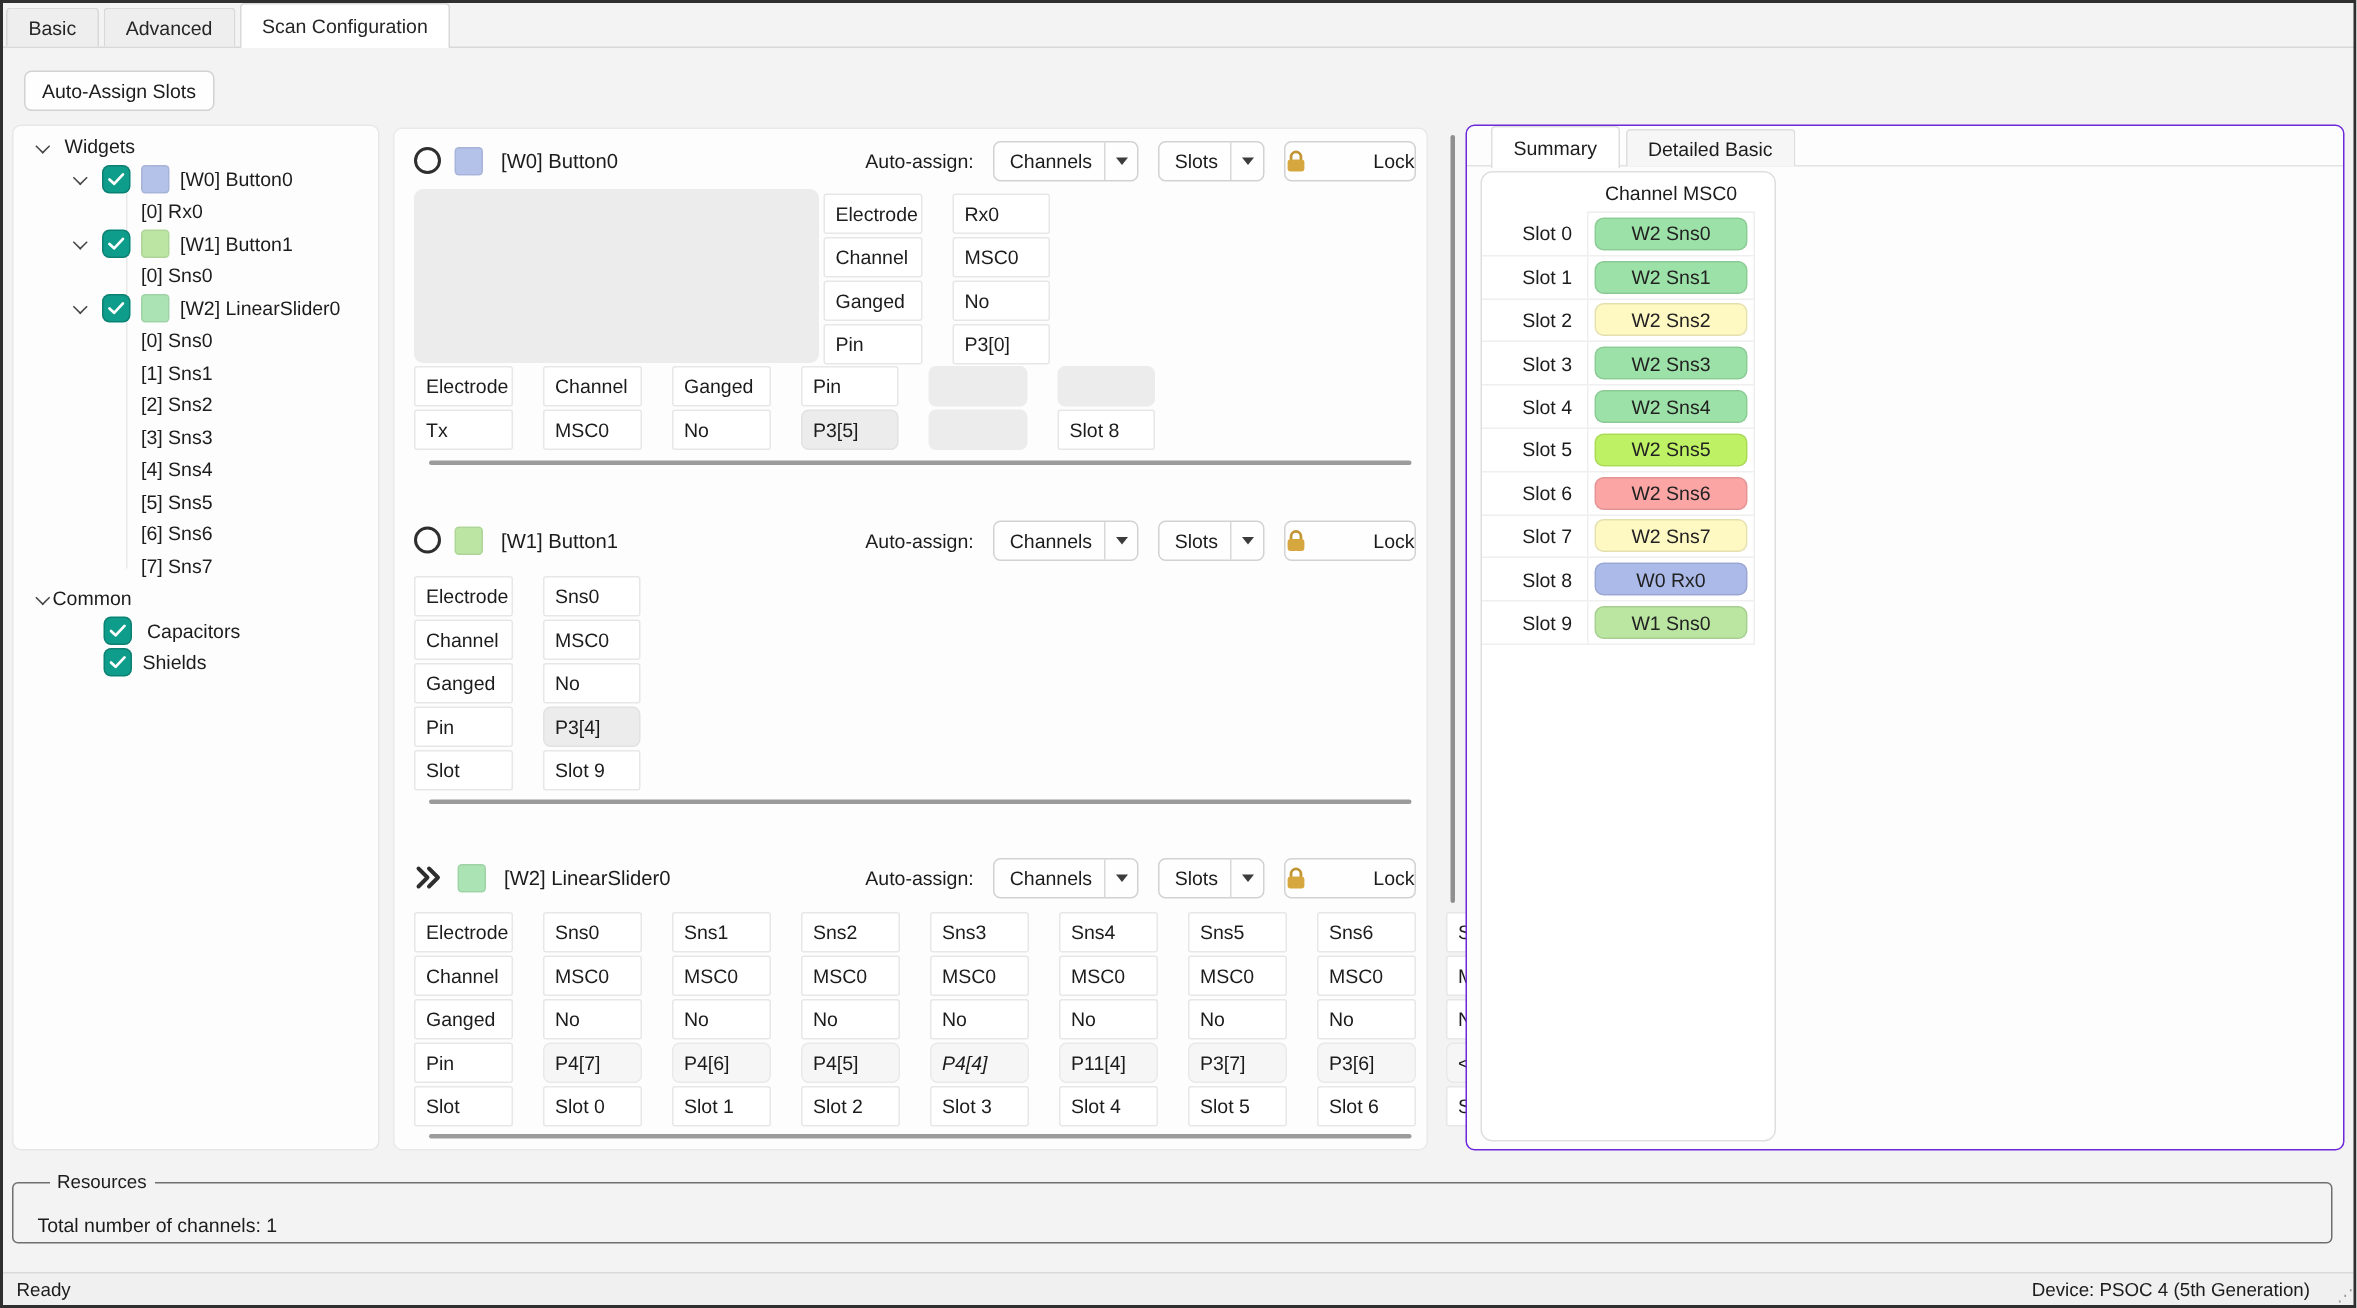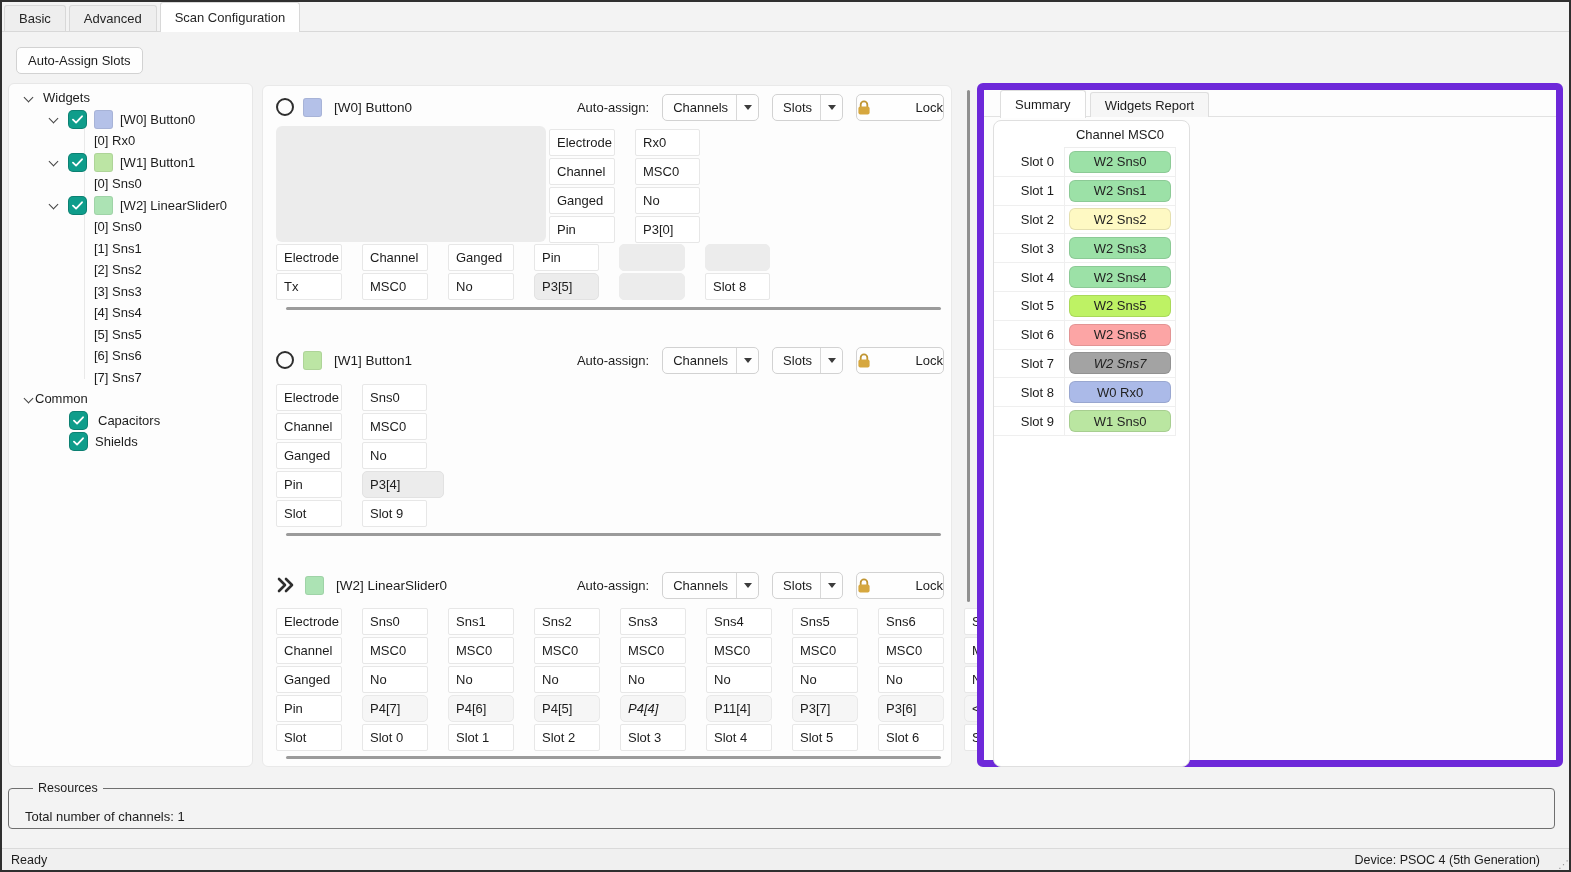--- a/index.html
+++ b/index.html
@@ -53,21 +53,21 @@
   .pcell{background:#f6f6f6;border-color:#e9e9e9;border-radius:5px}
   .frow{position:absolute;display:flex;gap:20px}
   .fcol{display:flex;flex-direction:column;gap:2px}
   .matrix-block{position:absolute;left:13px;top:40px;width:270px;height:116px;background:#ececec;border-radius:6px}
   .hscroll{position:absolute;height:3px;border-radius:2px;background:#9b9b9b;left:23px;width:655px}
 
   .vscroll-thumb{position:absolute;left:967px;top:90px;width:3px;height:512px;background:#8f8f8f;border-radius:2px}
 
   
   .right-panel{position:absolute;left:977px;top:83px;width:586px;height:684px;background:#fdfdfd;
-    border:7px solid #6d28d9;border-radius:6px;box-sizing:border-box}
+    border:1px solid #6d28d9;border-radius:6px;box-sizing:border-box}
   .rp-tabs{position:absolute;left:16px;top:0;display:flex;gap:4px;align-items:flex-end;height:27px;z-index:2}
   .rp-tabline{position:absolute;left:0;right:0;top:26px;height:1px;background:#e2e2e2}
   .rp-tab{display:flex;align-items:center;padding:0 14px;height:24px;background:#f6f6f6;
     border:1px solid #dedede;border-bottom:none;border-radius:3px 3px 0 0}
   .rp-tab.active{background:#fff;height:27px;margin-bottom:-1px}
   .sum-card{position:absolute;left:9px;top:30px;width:197px;height:647px;background:#fff;
     border:1px solid #dfdfdf;border-radius:8px;box-sizing:border-box;overflow:hidden}
   .sum-title{position:absolute;left:70px;top:0;width:112px;height:26px;display:flex;align-items:center;
     justify-content:center;border-bottom:1px solid #ededed}
   .sum-rows{position:absolute;left:0;top:27px;right:0}
@@ -287,21 +287,21 @@
       <div class="frow" style="position: static;">
         <div class="cell" style="width: 66px;">Channel</div>
         <div class="cell" style="width: 65px;">MSC0</div>
       </div>
       <div class="frow" style="position: static;">
         <div class="cell" style="width: 66px;">Ganged</div>
         <div class="cell" style="width: 65px;">No</div>
       </div>
       <div class="frow" style="position: static;">
         <div class="cell" style="width: 66px;">Pin</div>
-        <div class="cell graychip" style="width: 82px;">P3[4]</div>
+        <div class="cell graychip" style="width: 65px;">P3[4]</div>
       </div>
       <div class="frow" style="position: static;">
         <div class="cell" style="width: 66px;">Slot</div>
         <div class="cell" style="width: 65px;">Slot 9</div>
       </div>
     </div>
   <div class="hscroll" style="top:447px"></div>
 
   <div class="whdr" style="top:486px">
     <svg width="20" height="16" viewBox="0 0 20 16">
@@ -392,21 +392,21 @@
     </div>
   <div class="hscroll" style="top:670px"></div>
 </div>
 
 <div class="vscroll-thumb"></div>
 
 <div class="right-panel">
   <div class="rp-tabline"></div>
   <div class="rp-tabs">
     <div class="rp-tab active">Summary</div>
-    <div class="rp-tab">Widgets Report</div>
+    <div class="rp-tab">Detailed Basic</div>
   </div>
   <div class="sum-card">
     <div class="sum-title">Channel MSC0</div>
     <div class="sum-rows" id="sum-rows">
         <div class="srow">
           <div class="srlabel">Slot 0</div>
           <div class="srchip-cell">
             <div class="chip" style="background: rgb(156, 225, 167);">W2 Sns0</div>
           </div>
         </div>
@@ -442,21 +442,21 @@
         </div>
         <div class="srow">
           <div class="srlabel">Slot 6</div>
           <div class="srchip-cell">
             <div class="chip" style="background: #fca5a5;">W2 Sns6</div>
           </div>
         </div>
         <div class="srow">
           <div class="srlabel">Slot 7</div>
           <div class="srchip-cell">
-            <div class="chip" style="background: #a3a3a3; font-style: italic;">W2 Sns7</div>
+            <div class="chip" style="background: #fef9c3;">W2 Sns7</div>
           </div>
         </div>
         <div class="srow">
           <div class="srlabel">Slot 8</div>
           <div class="srchip-cell">
             <div class="chip" style="background: rgb(171, 186, 232);">W0 Rx0</div>
           </div>
         </div>
         <div class="srow">
           <div class="srlabel">Slot 9</div>

